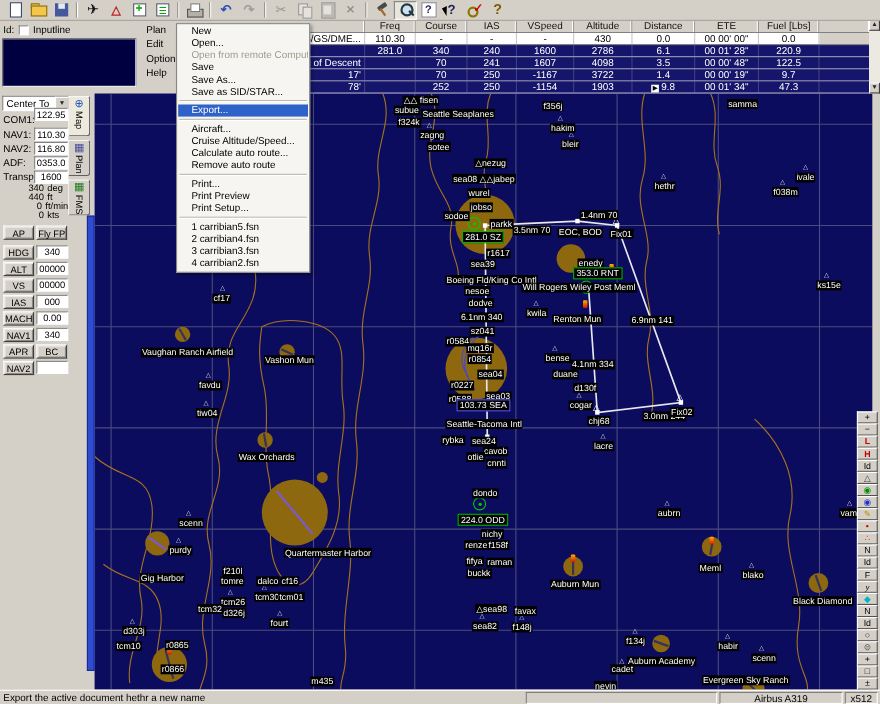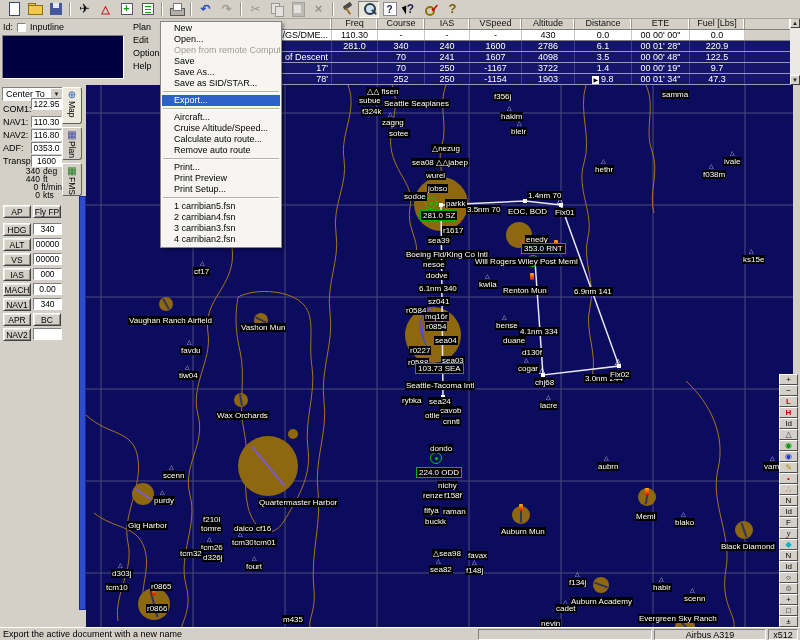--- a/index.html
+++ b/index.html
@@ -657,17 +657,17 @@
     <div class="rtb" style="color:#000">N</div>
     <div class="rtb" style="color:#000">Id</div>
     <div class="rtb" style="color:#000">○</div>
     <div class="rtb" style="color:#606060">⊜</div>
     <div class="rtb" style="color:#000">+</div>
     <div class="rtb" style="color:#000">□</div>
     <div class="rtb" style="color:#000">±</div>
   </div>
 
 <div id="statusbar">
-  <span id="status-msg">Export the active document with a new name</span>
+  <span id="status-msg">Export the active document hethr a new name</span>
   <div class="sbp" id="sb1"></div>
   <div class="sbp" id="sb2">Airbus A319</div>
   <div class="sbp" id="sb3">x512</div>
 </div>
 
 </body></html>

